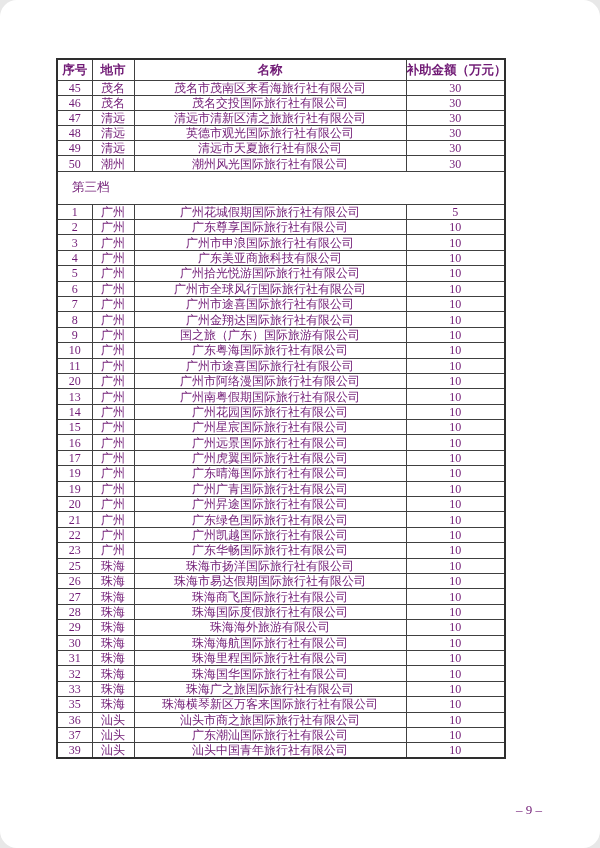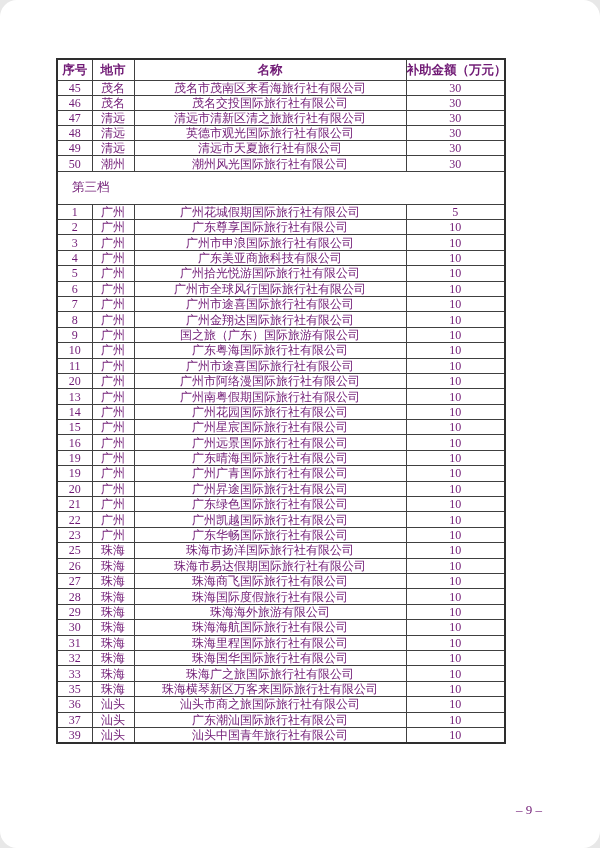--- a/index.html
+++ b/index.html
@@ -210,20 +210,26 @@
           <td>广州星宸国际旅行社有限公司</td>
           <td>10</td>
         </tr>
         <tr>
           <td>16</td>
           <td>广州</td>
           <td>广州远景国际旅行社有限公司</td>
           <td>10</td>
         </tr>
         <tr>
+          <td>17</td>
+          <td>广州</td>
+          <td>广州虎翼国际旅行社有限公司</td>
+          <td>10</td>
+        </tr>
+        <tr>
           <td>19</td>
           <td>广州</td>
           <td>广东晴海国际旅行社有限公司</td>
           <td>10</td>
         </tr>
         <tr>
           <td>19</td>
           <td>广州</td>
           <td>广州广青国际旅行社有限公司</td>
           <td>10</td>

